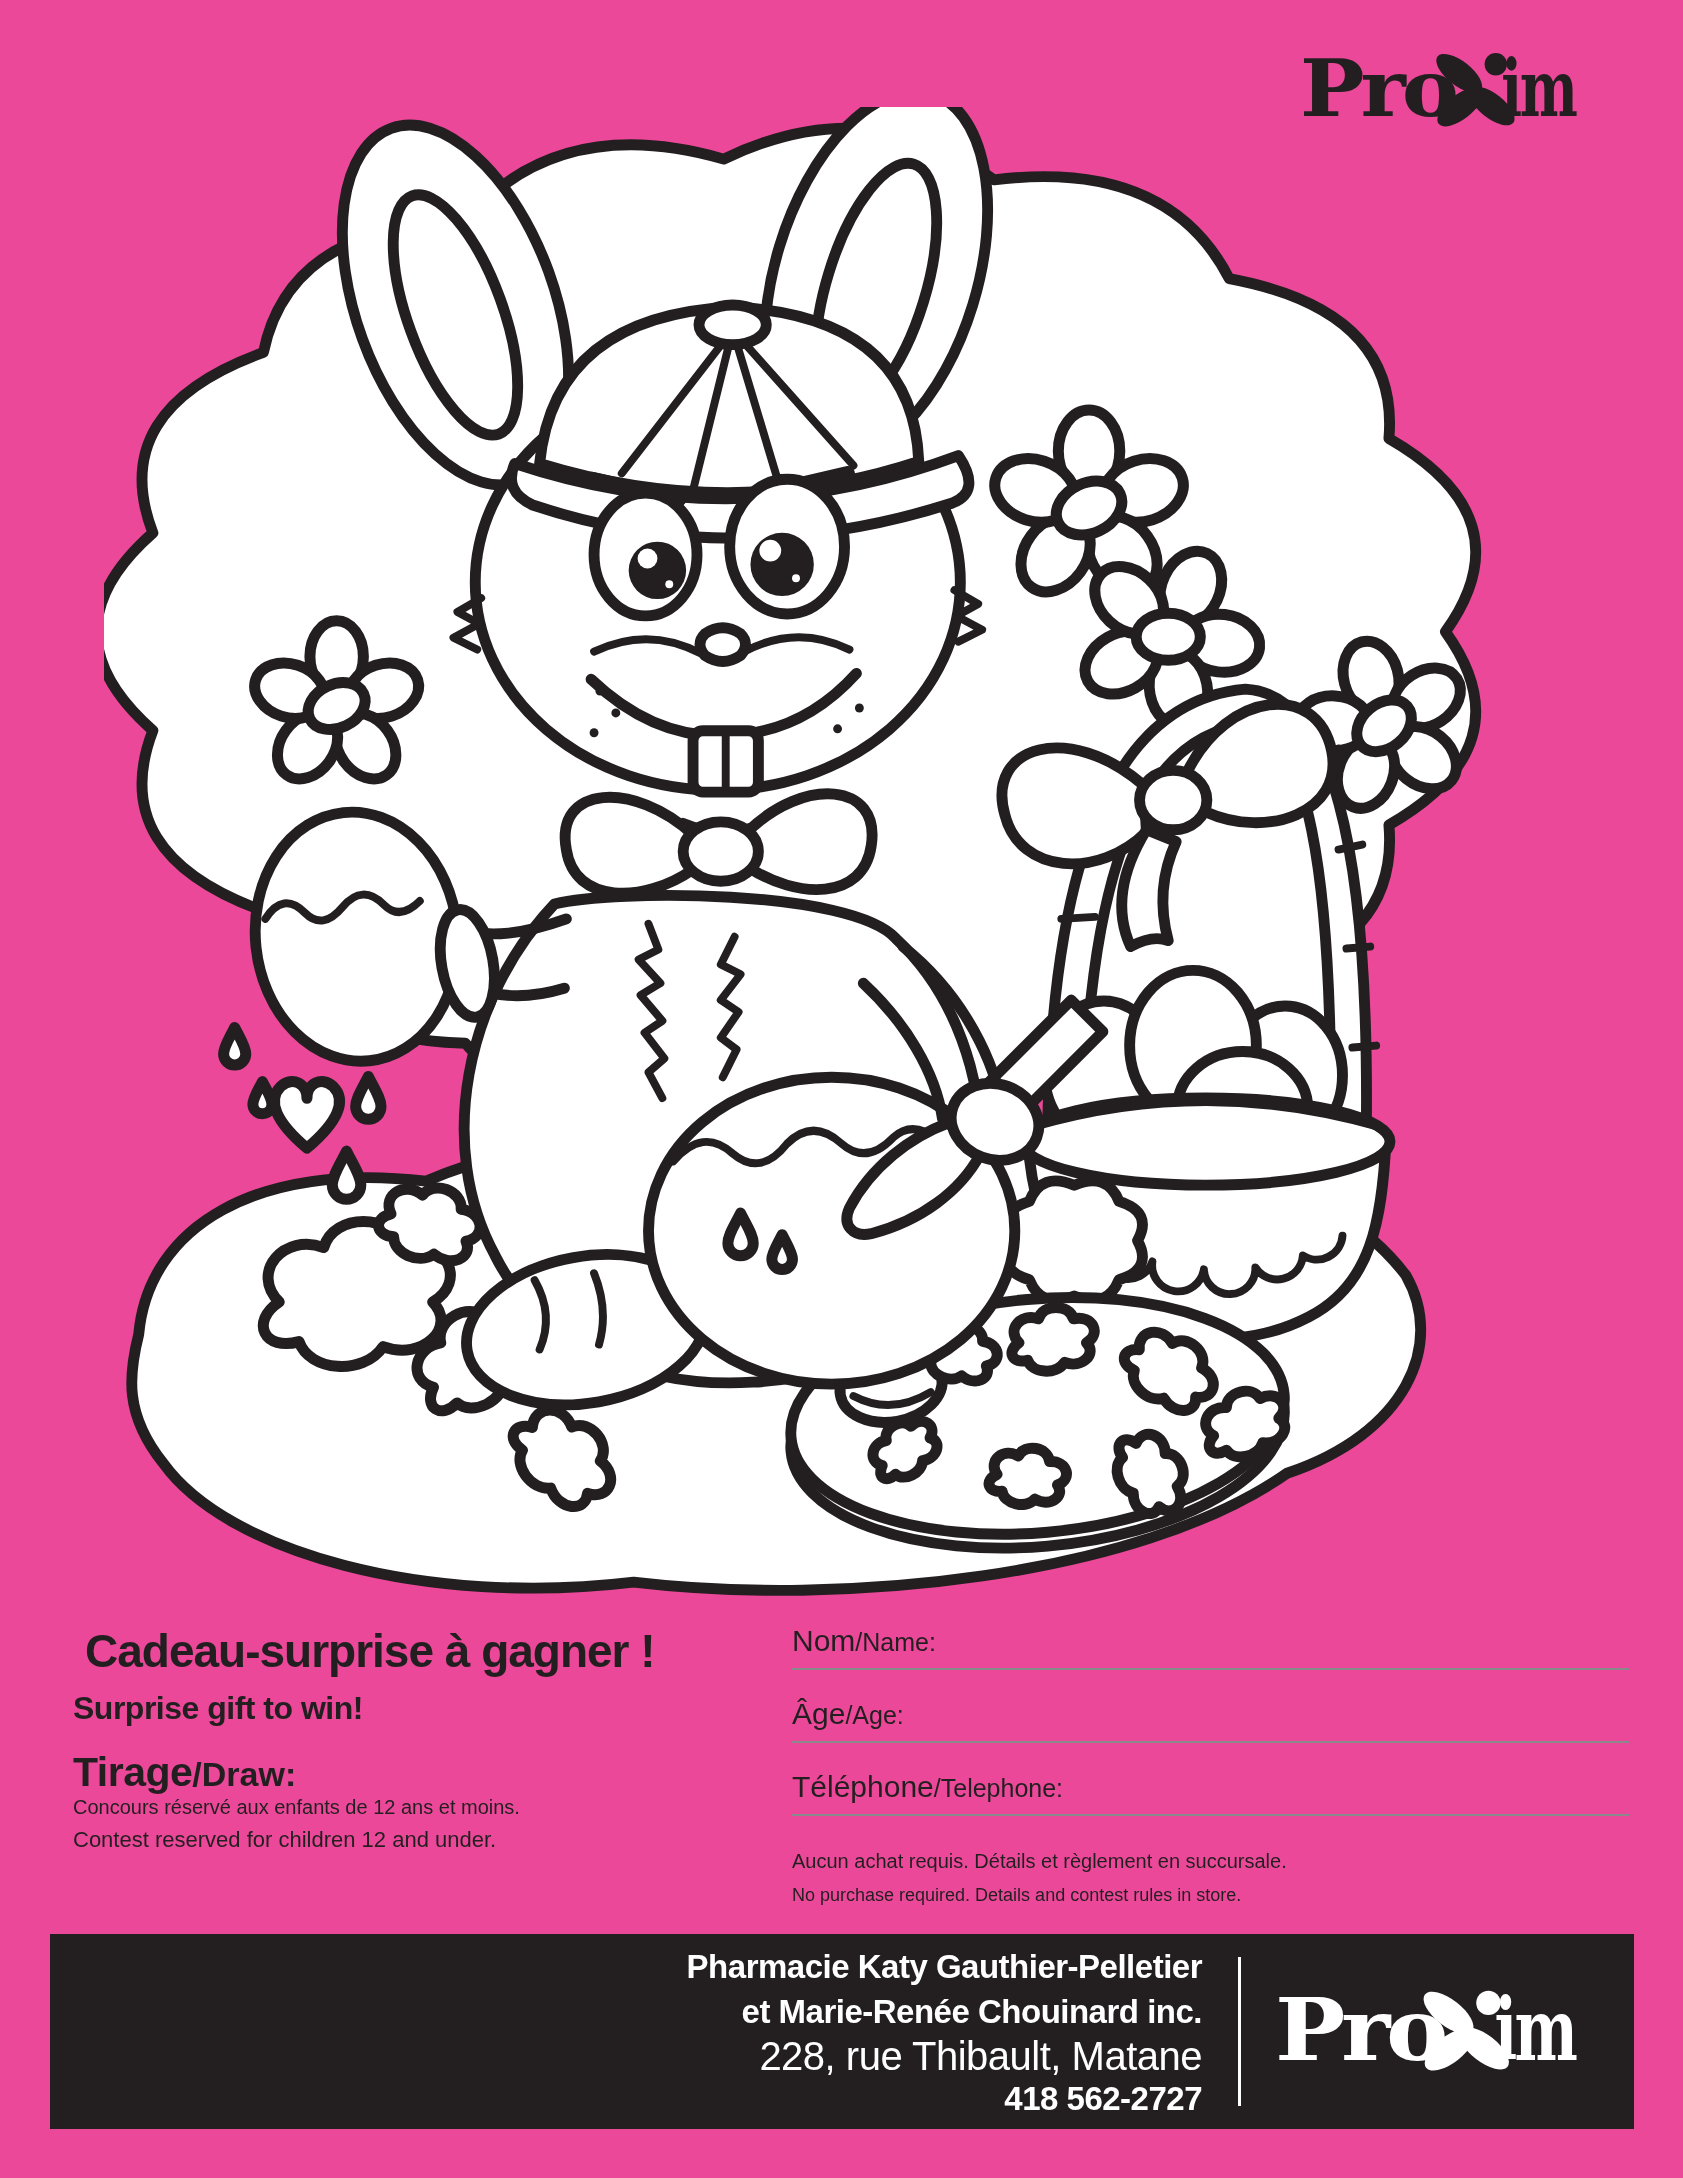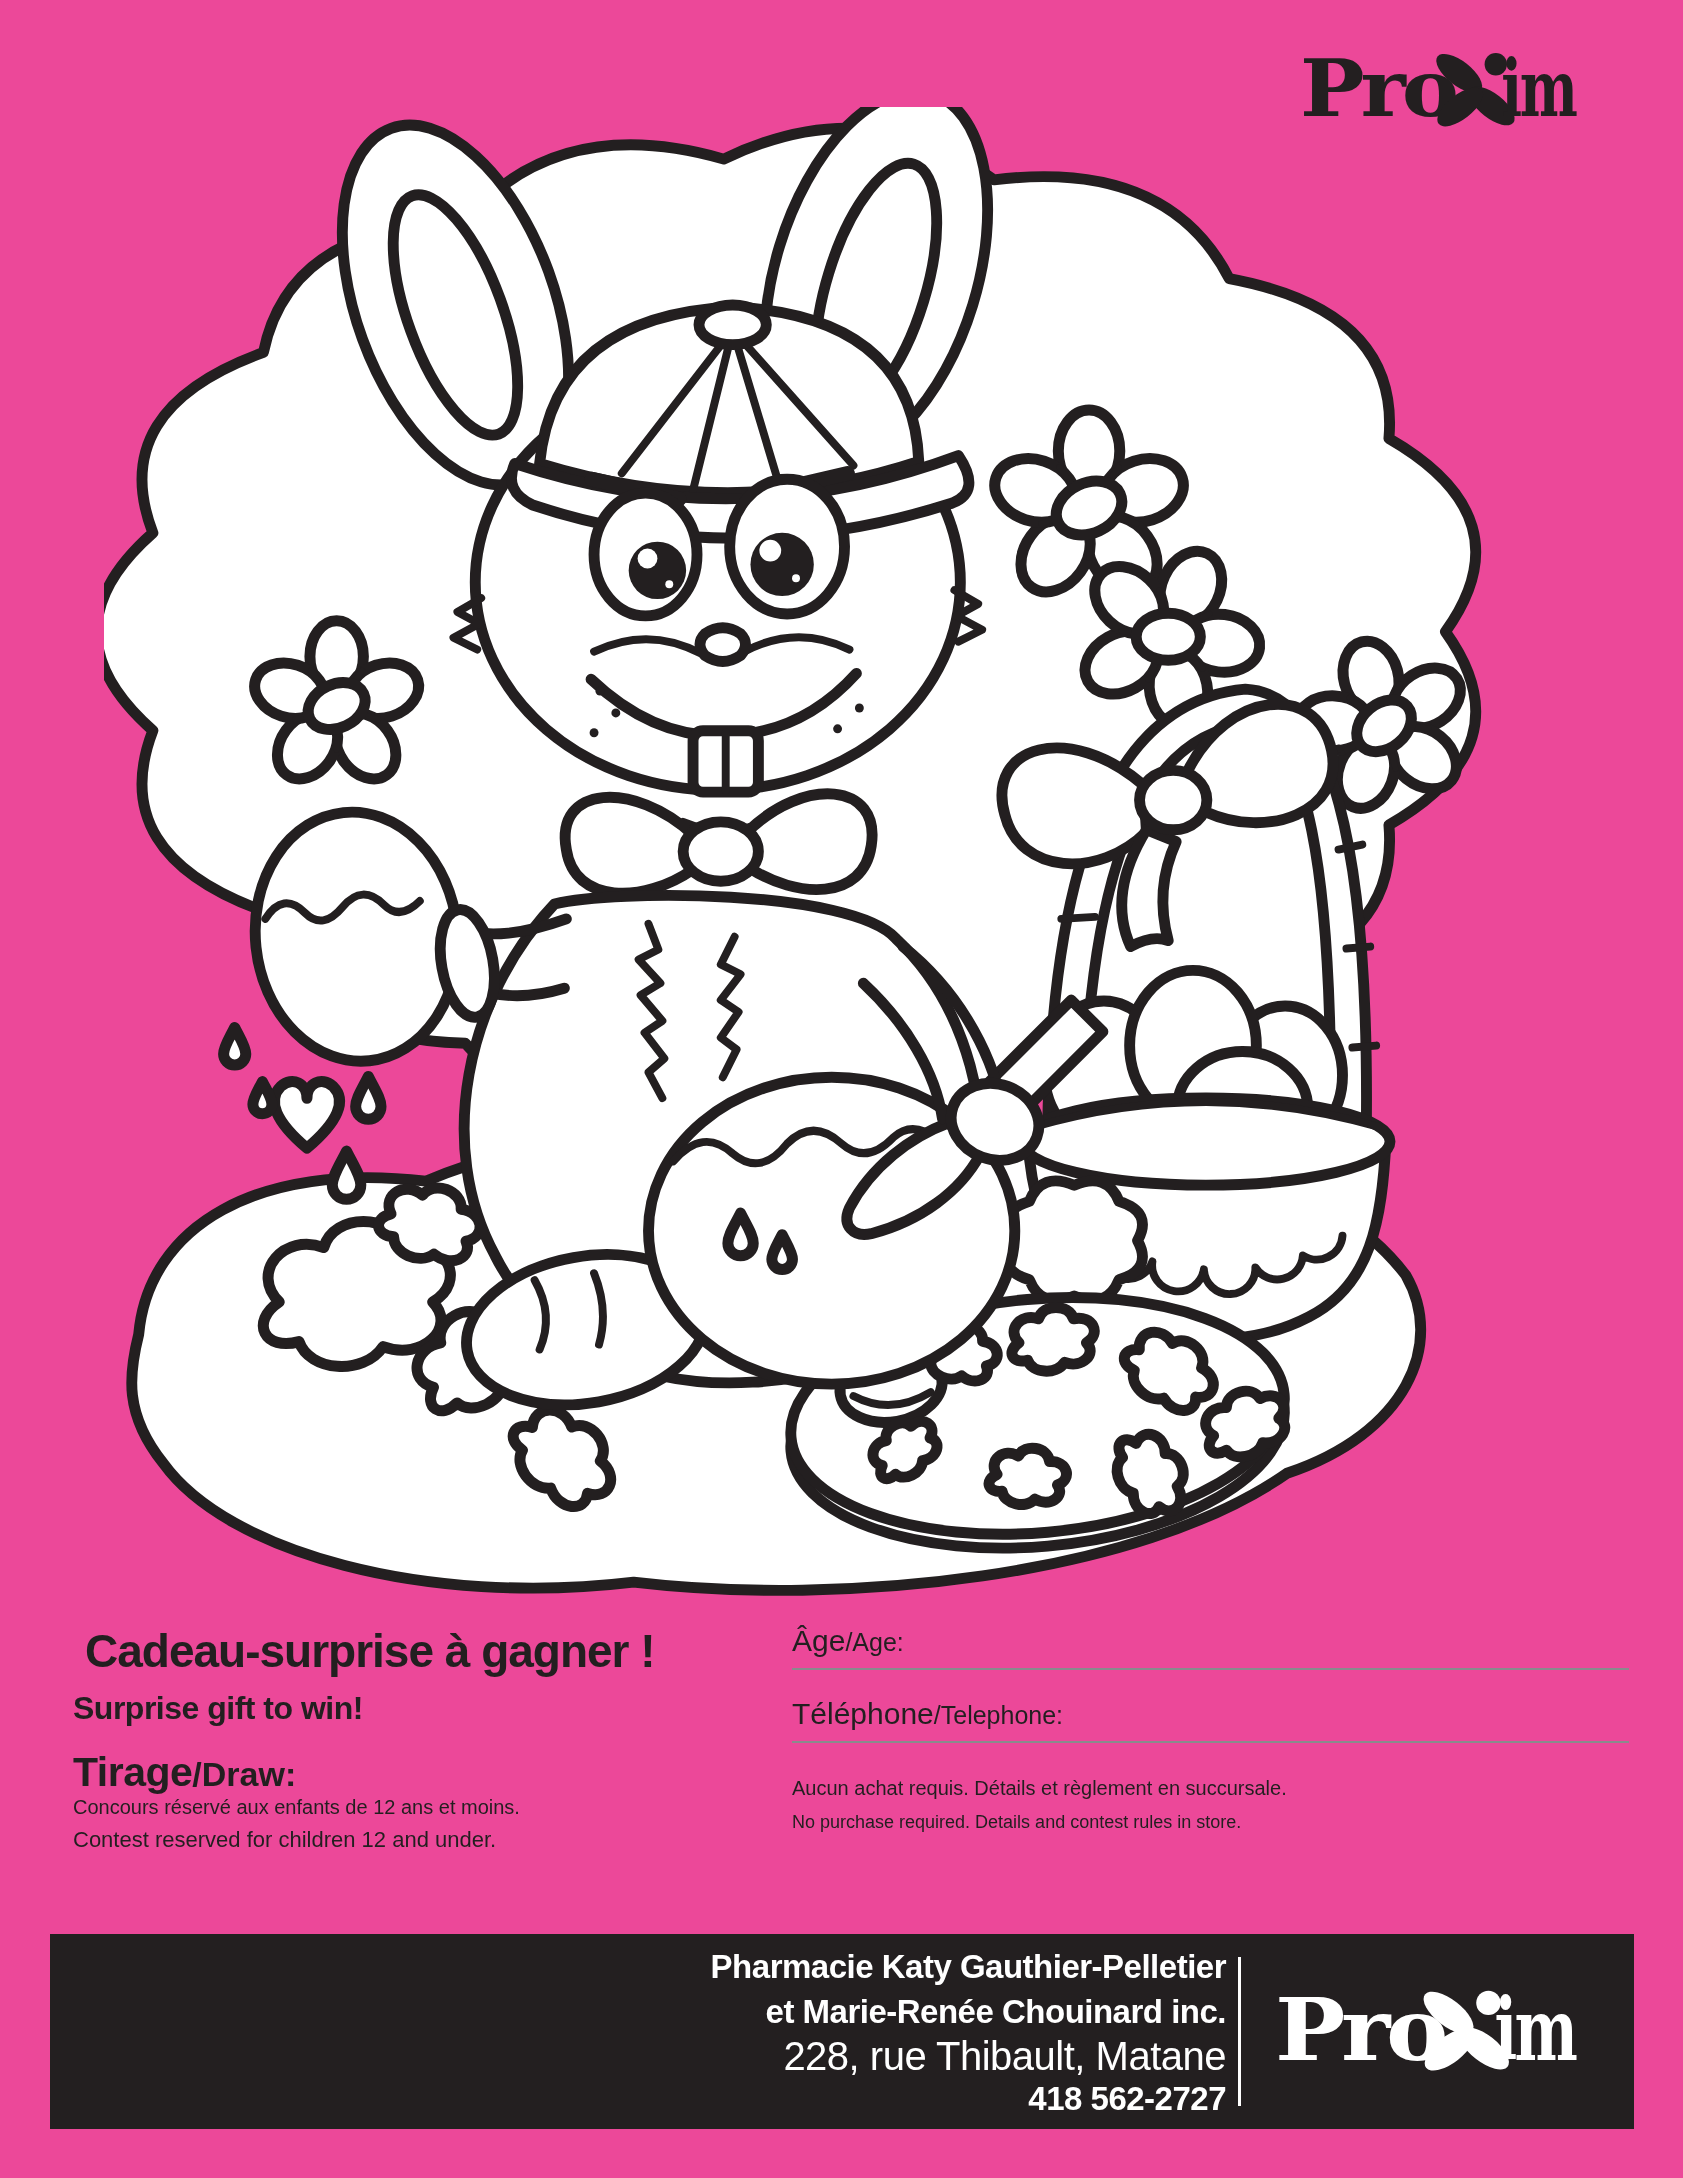--- a/index.html
+++ b/index.html
@@ -39,21 +39,21 @@
   .field .en{font-size:25px;}
   .field-line{height:2px;background:#8a8a8d;margin-top:10px;width:100%;}
   .disclaimer{margin-top:34px;}
   .disc-fr{font-size:20px;}
   .disc-en{font-size:18px;margin-top:12px;}
   
   .footer-bar{
     position:absolute;left:50px;top:1934px;width:1584px;height:195px;background:#231f20;
     display:flex;align-items:center;justify-content:flex-end;color:#ffffff;
   }
-  .footer-text{text-align:right;letter-spacing:-0.5px;padding-right:12px;}
+  .footer-text{text-align:right;letter-spacing:-0.5px;padding-right:36px;}
   .footer-text .l1,.footer-text .l2{font-size:33px;font-weight:bold;line-height:45px;}
   .footer-text .addr{font-size:40px;font-weight:normal;line-height:44px;}
   .footer-text .phone{font-size:33px;font-weight:bold;line-height:42px;}
   .footer-divider{width:3px;height:149px;background:#ffffff;margin-right:34px;}
   .logo-footer{width:302px;height:93px;margin-right:57px;}
   .logo-footer svg{width:100%;height:100%;}
 </style>
 </head>
 <body>
 
@@ -270,20 +270,24 @@
     <h2>Surprise gift to win!</h2>
     <div class="draw-line">
       <span class="fr">Tirage</span><span class="en">/Draw:</span>
     </div>
     <div class="elig-fr">Concours réservé aux enfants de 12 ans et moins.</div>
     <div class="elig-en">Contest reserved for children 12 and under.</div>
   </div>
 
   <div class="form">
     <div class="field">
+      <span class="fr">Nom</span><span class="en">/Name:</span>
+      <div class="field-line"></div>
+    </div>
+    <div class="field">
       <span class="fr">Âge</span><span class="en">/Age:</span>
       <div class="field-line"></div>
     </div>
     <div class="field">
       <span class="fr">Téléphone</span><span class="en">/Telephone:</span>
       <div class="field-line"></div>
     </div>
     <div class="disclaimer">
       <div class="disc-fr">Aucun achat requis. Détails et règlement en succursale.</div>
       <div class="disc-en">No purchase required. Details and contest rules  in store.</div>

